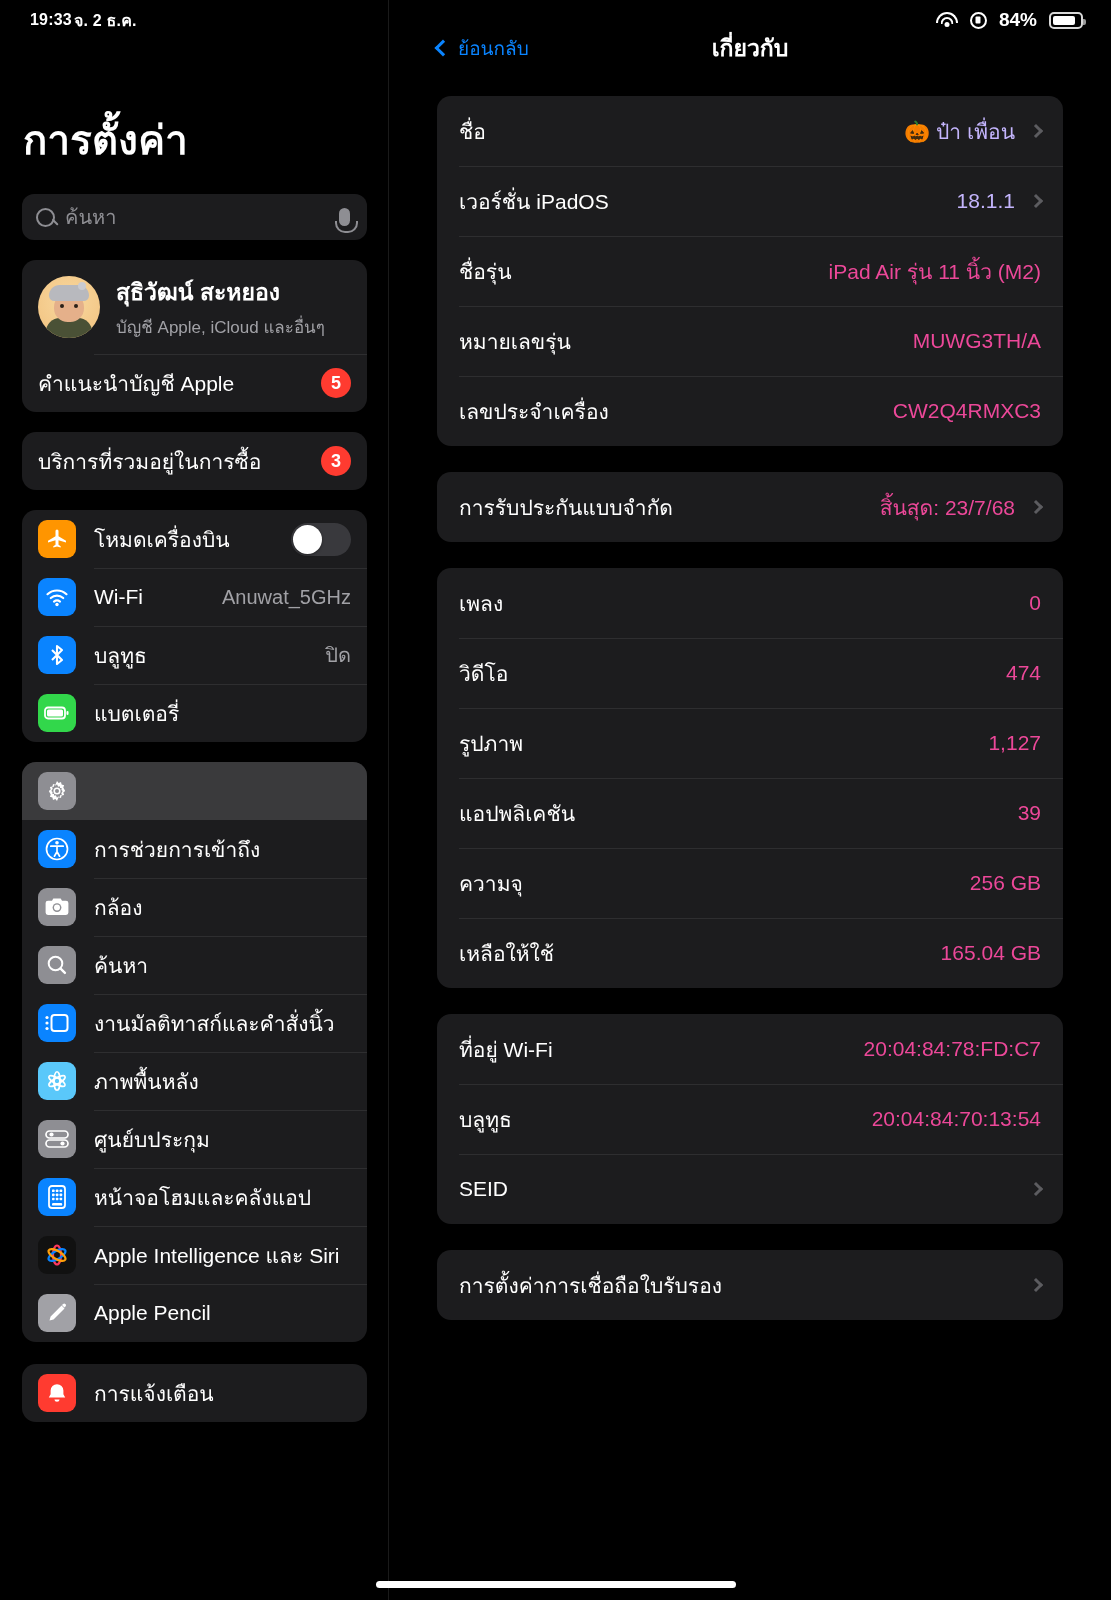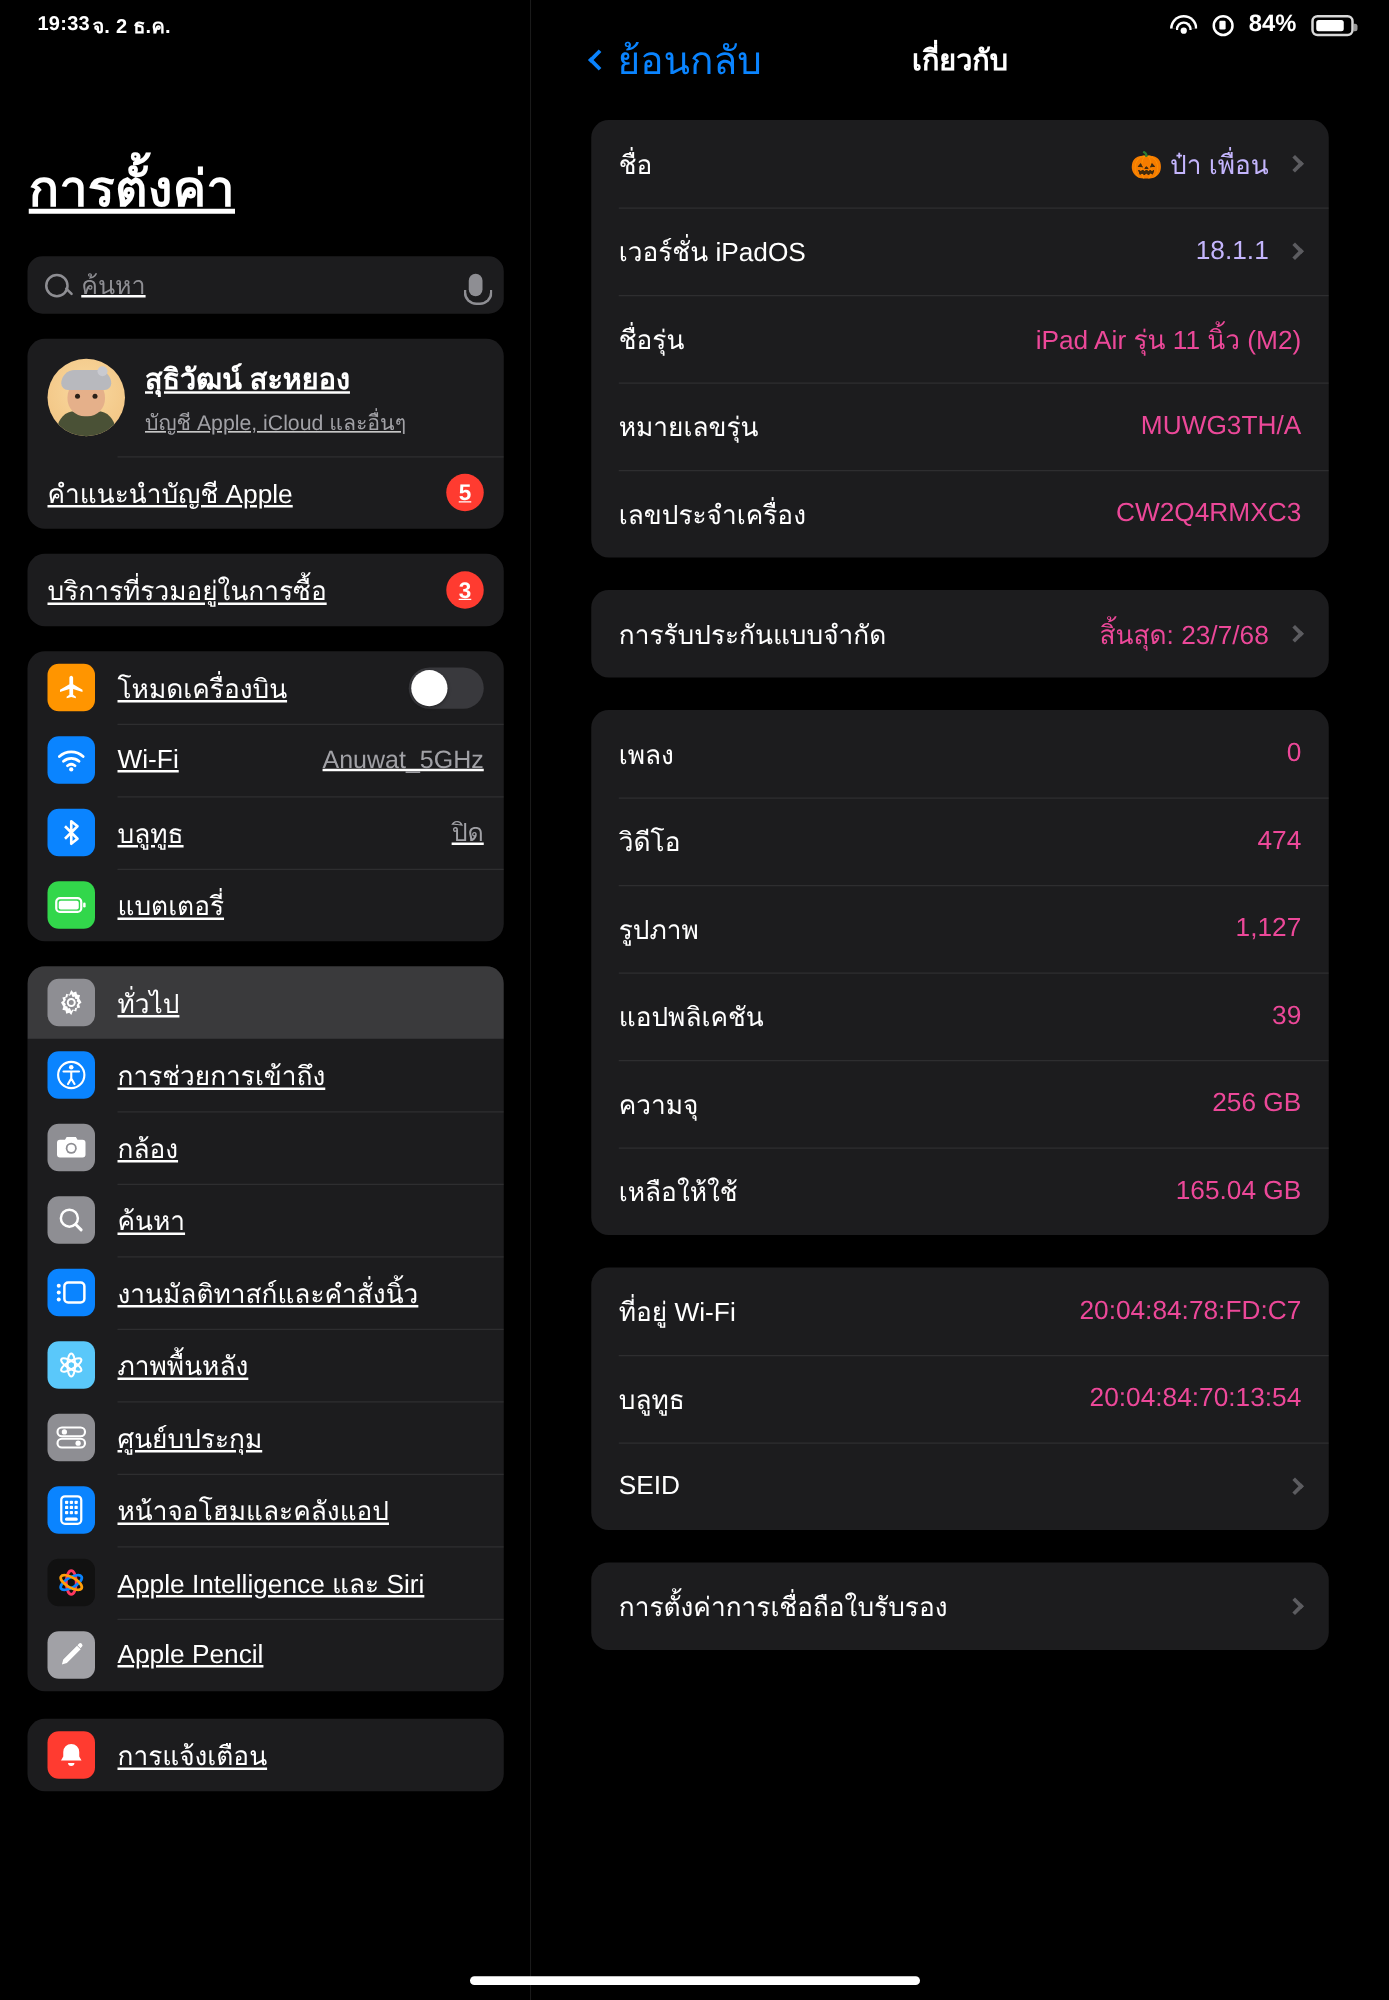--- a/index.html
+++ b/index.html
@@ -26,22 +26,22 @@
   .wifi-glyph i:nth-child(2){ width:13px; height:7px; top:5px; }
   .wifi-glyph i:nth-child(3){ width:5px; height:5px; top:10px; border-radius:50%; background:#fff; border:none; }
   .lock-glyph { width:17px; height:17px; border:2px solid #fff; border-radius:50%; position:relative; }
   .lock-glyph::after { content:""; position:absolute; left:50%; top:50%; width:5px; height:7px; background:#fff; transform:translate(-50%,-50%); border-radius:1px; }
   .batt { width:34px; height:17px; border:2px solid rgba(255,255,255,.85); border-radius:5px; position:relative; padding:2px; }
   .batt::after { content:""; position:absolute; right:-5px; top:5px; width:3px; height:6px; background:rgba(255,255,255,.6); border-radius:0 2px 2px 0; }
   .batt i { display:block; height:100%; background:#fff; border-radius:2px; }
 
   
   .sidebar {
-    width:425px; height:1600px; background:#000;
-    padding:15px 22px; position:relative; overflow:hidden;text-decoration:underline;
+    width:389px; height:1600px; background:#000;
+    padding:4px 22px; position:relative; overflow:hidden;
   }
   .settings-title { font-size:40px; font-weight:700; margin:104px 0 0 1px; letter-spacing:.3px; }
 
   .searchbar {
     margin-top:22px; height:46px; background:#1c1c1e; border-radius:12px;
     display:flex; align-items:center; padding:0 14px; gap:10px;
   }
   .search-ico { width:19px; height:19px; border:2.4px solid #8e8e93; border-radius:50%; position:relative; flex:none; }
   .search-ico::after { content:""; position:absolute; width:8px; height:2.4px; background:#8e8e93; transform:rotate(45deg); right:-6px; bottom:1px; border-radius:2px; }
   .search-ph { color:#8e8e93; font-size:20px; flex:1; }
@@ -95,21 +95,21 @@
   .toggle::after { content:""; position:absolute; left:2px; top:2px; width:29px; height:29px; border-radius:50%; background:#fff; box-shadow:0 1px 3px rgba(0,0,0,.4); }
 
   .row.selected { background:#3a3a3c; }
   .row.selected + .row::before { background:transparent; }
 
   .divider-vert { position:absolute; right:0; top:0; width:1px; height:1600px; background:#1a1a1a; }
 
   
   .detail { flex:1; height:1600px; position:relative; padding:0 48px; overflow:hidden; }
   .navbar { height:96px; display:flex; align-items:center; position:relative; }
-  .back { display:flex; align-items:center; gap:9px; color:#0a84ff; font-size:31px; font-weight:500; cursor:pointer; }
+  .back { display:flex; align-items:center; gap:9px; color:#0a84ff; font-size:19px; font-weight:500; cursor:pointer; }
   .chev-left { width:12px; height:12px; border-left:3.4px solid #0a84ff; border-bottom:3.4px solid #0a84ff; transform:rotate(45deg); }
   .nav-title { position:absolute; left:50%; transform:translateX(-50%); font-size:23px; font-weight:700; }
 
   .dgroup { background:#1c1c1e; border-radius:14px; margin-bottom:26px; overflow:hidden; }
   .drow { display:flex; align-items:center; min-height:70px; padding:16px 22px; position:relative; }
   .drow + .drow::before { content:""; position:absolute; left:22px; right:0; top:0; height:1px; background:#2e2e30; }
   .dlabel { font-size:21px; font-weight:500; }
   .dvalue { margin-left:auto; color:#ec4899; font-size:21px; display:flex; align-items:center; gap:4px; }
   .dvalue.white { color:#c4b5fd; }
   .chev-right { width:10px; height:10px; border-right:3px solid #5c5c60; border-top:3px solid #5c5c60; transform:rotate(45deg); margin-left:16px; flex:none; }
@@ -224,21 +224,20 @@
     </div>
 
     <div class="group">
       <div class="row selected">
         <span class="ico i-gear">
           <svg width="24" height="24" viewBox="0 0 24 24">
               <path fill="#fff" d="M12 8.4a3.6 3.6 0 1 0 0 7.2 3.6 3.6 0 0 0 0-7.2zm0 5.6a2 2 0 1 1 0-4 2 2 0 0 1 0 4z"></path>
               <path fill="#fff" d="M12 2l1.6 1.9 2.4-.8.6 2.5 2.5.6-.8 2.4L20.2 12l-1.9 1.6.8 2.4-2.5.6-.6 2.5-2.4-.8L12 22l-1.6-1.9-2.4.8-.6-2.5-2.5-.6.8-2.4L3.8 12l1.9-1.6-.8-2.4 2.5-.6.6-2.5 2.4.8L12 2zm0 3.2L10.9 6.5l-1.6-.5-.4 1.7-1.7.4.5 1.6L6.4 12l1.3 1.1-.5 1.6 1.7.4.4 1.7 1.6-.5L12 18.8l1.1-1.3 1.6.5.4-1.7 1.7-.4-.5-1.6L17.6 12l-1.3-1.1.5-1.6-1.7-.4-.4-1.7-1.6.5L12 5.2z"></path>
             </svg>
         </span>
-        <span class="row-label">ทั่วไป</span>
       </div>
       <div class="row">
         <span class="ico i-access">
           <svg width="26" height="26" viewBox="0 0 26 26">
               <circle cx="13" cy="13" r="10.5" fill="none" stroke="#fff" stroke-width="1.7"></circle>
               <circle cx="13" cy="6.8" r="1.8" fill="#fff"></circle>
               <path fill="none" stroke="#fff" stroke-width="1.7" stroke-linecap="round" d="M6.8 10.2h12.4M13 10.6v5.2M13 15.8l-2.6 4.4M13 15.8l2.6 4.4"></path>
             </svg>
         </span>
         <span class="row-label">การช่วยการเข้าถึง</span>

